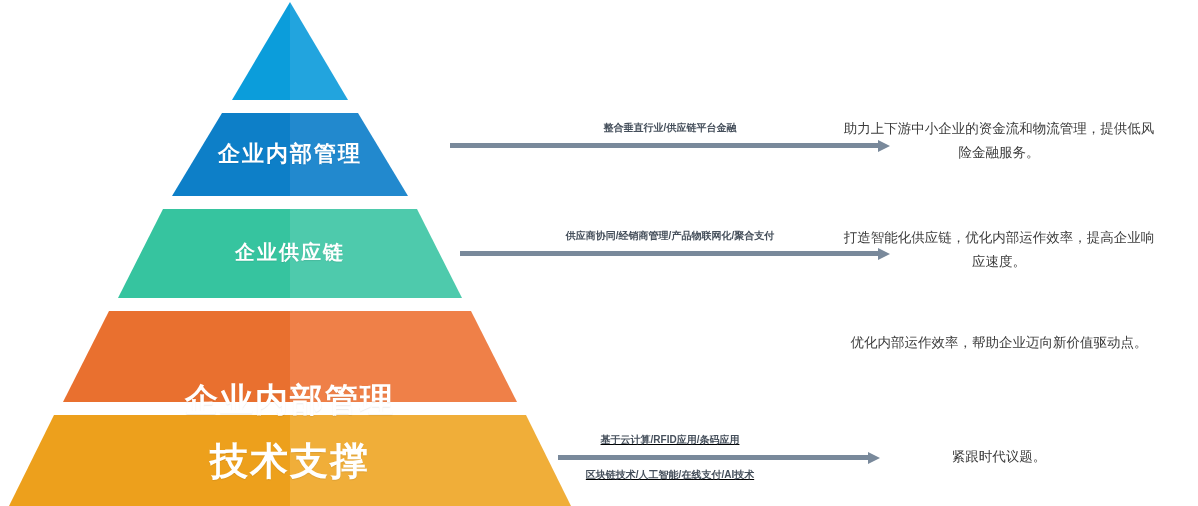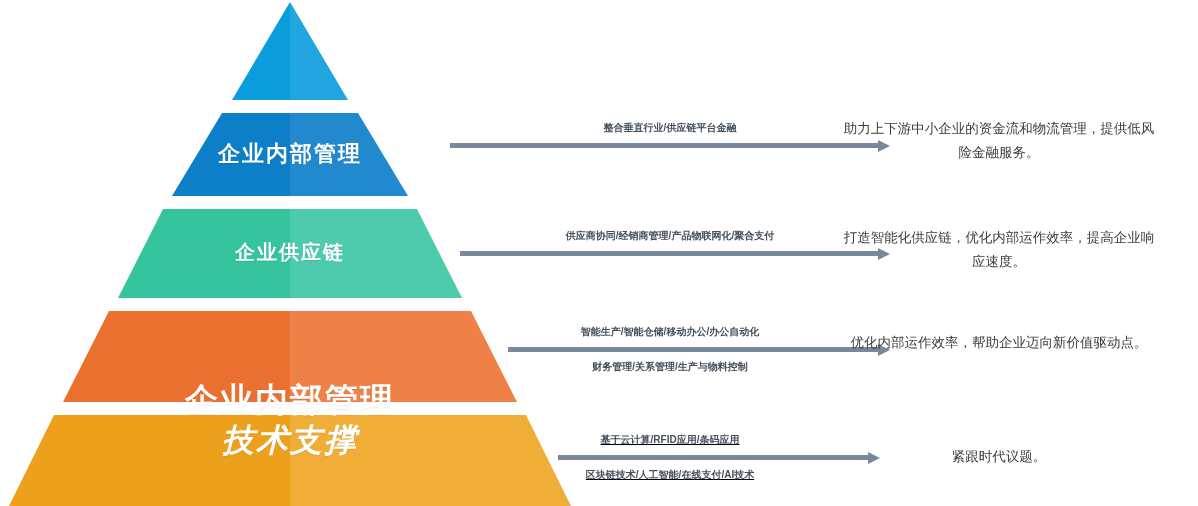--- a/index.html
+++ b/index.html
@@ -114,48 +114,40 @@
     <polygon points="54,415 290,415 290,508 8,508" fill="#eda01c"></polygon>
     <polygon points="290,415 526,415 572,508 290,508" fill="#f0ae39"></polygon>
   </svg>
 
   <div class="tier-label" style="left:290px; top:154px; font-size:22px;">企业内部管理</div>
 
   <div class="tier-label" style="left:290px; top:252px; font-size:20px;">企业供应链</div>
 
   <div class="tier-label" style="left:290px; top:355px; font-size:33px;margin-top:45px;">企业内部管理</div>
 
-  <div class="tier-label" style="left:290px; top:441px; font-size:32px;font-style:italic;">技术支撑</div>
+  <div class="tier-label" style="left:290px; top:461px; font-size:38px;">技术支撑</div>
 
   <div class="mid-col">
 
     <div class="arrow-group" style="top:118px;">
       <div class="arrow-caption above">整合垂直行业/供应链平台金融</div>
       <div class="arrow-line">
         <div class="shaft" style="width: 428px; background: rgb(121, 137, 155);"></div>
         <div class="head" style="left: 428px; border-left-color: rgb(121, 137, 155);"></div>
       </div>
     </div>
 
     <div class="arrow-group" style="top:226px;">
       <div class="arrow-caption above">供应商协同/经销商管理/产品物联网化/聚合支付</div>
       <div class="arrow-line">
         <div class="shaft" style="left: 10px; width: 418px; background: rgb(121, 137, 155);"></div>
         <div class="head" style="left: 428px; border-left-color: rgb(121, 137, 155);"></div>
       </div>
     </div>
 
-    <div class="arrow-group" style="top:322px;">
-      <div class="arrow-caption above">智能生产/智能仓储/移动办公/办公自动化</div>
-      <div class="arrow-line">
-        <div class="shaft" style="left: 58px; width: 370px; background: rgb(121, 137, 155);"></div>
-        <div class="head" style="left: 428px; border-left-color: rgb(121, 137, 155);"></div>
-      </div>
-      <div class="arrow-caption below">财务管理/关系管理/生产与物料控制</div>
-    </div>
 
     <div class="arrow-group" style="top:430px;text-decoration:underline;">
       <div class="arrow-caption above">基于云计算/RFID应用/条码应用</div>
       <div class="arrow-line">
         <div class="shaft" style="left: 108px; width: 310px; background: rgb(121, 137, 155);"></div>
         <div class="head" style="left: 418px; border-left-color: rgb(121, 137, 155);"></div>
       </div>
       <div class="arrow-caption below">区块链技术/人工智能/在线支付/AI技术</div>
     </div>
   </div>

